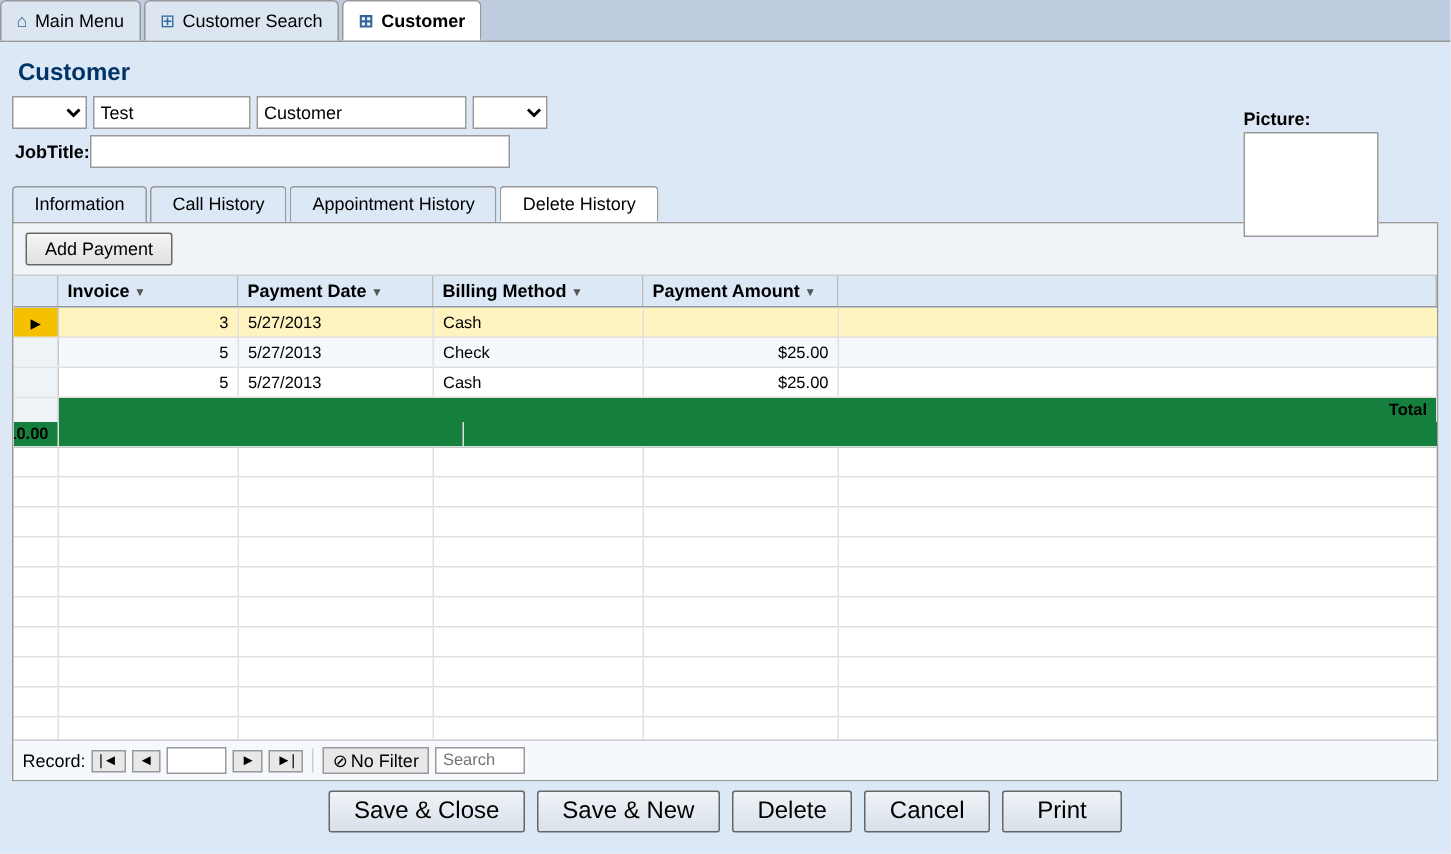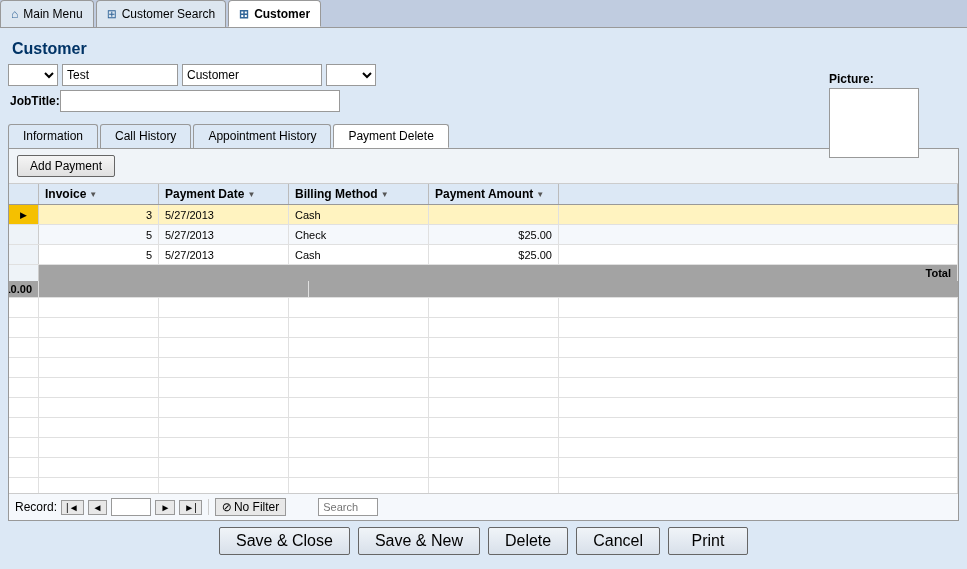--- a/index.html
+++ b/index.html
@@ -63,21 +63,21 @@
     .header-fields select, .header-fields input {
       border: 1px solid #999;
       background: white;
       padding: 2px 4px;
       height: 22px;
     }
     .field-dropdown {
       width: 50px;
     }
     .field-first-name {
-      width: 116px;
+      width: 105px;
     }
     .field-last-name {
       width: 140px;
     }
     .field-suffix {
       width: 50px;
     }
     .jobtitle-row {
       display: flex;
       align-items: center;
@@ -227,21 +227,21 @@
     .row-indicator.selected-row::after {
       content: '▶';
       font-size: 9px;
     }
 
     
     .grid-total-row {
       display: grid;
       grid-template-columns: 30px 120px 130px 140px 130px 1fr;
       border-bottom: 1px solid #e0e0e0;
-      background: #a3a3a3;
+      background: #15803d;
     }
 
     
     .grid-empty-rows {
       flex: 1;
     }
     .grid-empty-row {
       display: grid;
       grid-template-columns: 30px 120px 130px 140px 130px 1fr;
       border-bottom: 1px solid #e0e0e0;
@@ -291,21 +291,20 @@
       display: flex;
       align-items: center;
       gap: 2px;
     }
     .search-input {
       border: 1px solid #999;
       height: 18px;
       padding: 1px 4px;
       width: 60px;
       font-size: 11px;
-      margin-left: 28px;
     }
 
     
     .bottom-buttons {
       display: flex;
       justify-content: center;
       gap: 8px;
       padding: 6px;
       background: #dce8f5;
     }
@@ -381,21 +380,21 @@
         <div class="tab-btn">
           <span>Information</span>
         </div>
         <div class="tab-btn">
           <span>Call History</span>
         </div>
         <div class="tab-btn">
           <span>Appointment History</span>
         </div>
         <div class="tab-btn active">
-          <span>Payment Delete</span>
+          <span>Delete History</span>
         </div>
       </div>
     </div>
 
     <div class="tab-panel">
       <div class="panel-toolbar">
         <button class="add-payment-btn">Add Payment</button>
       </div>
 
       <div class="data-grid">

